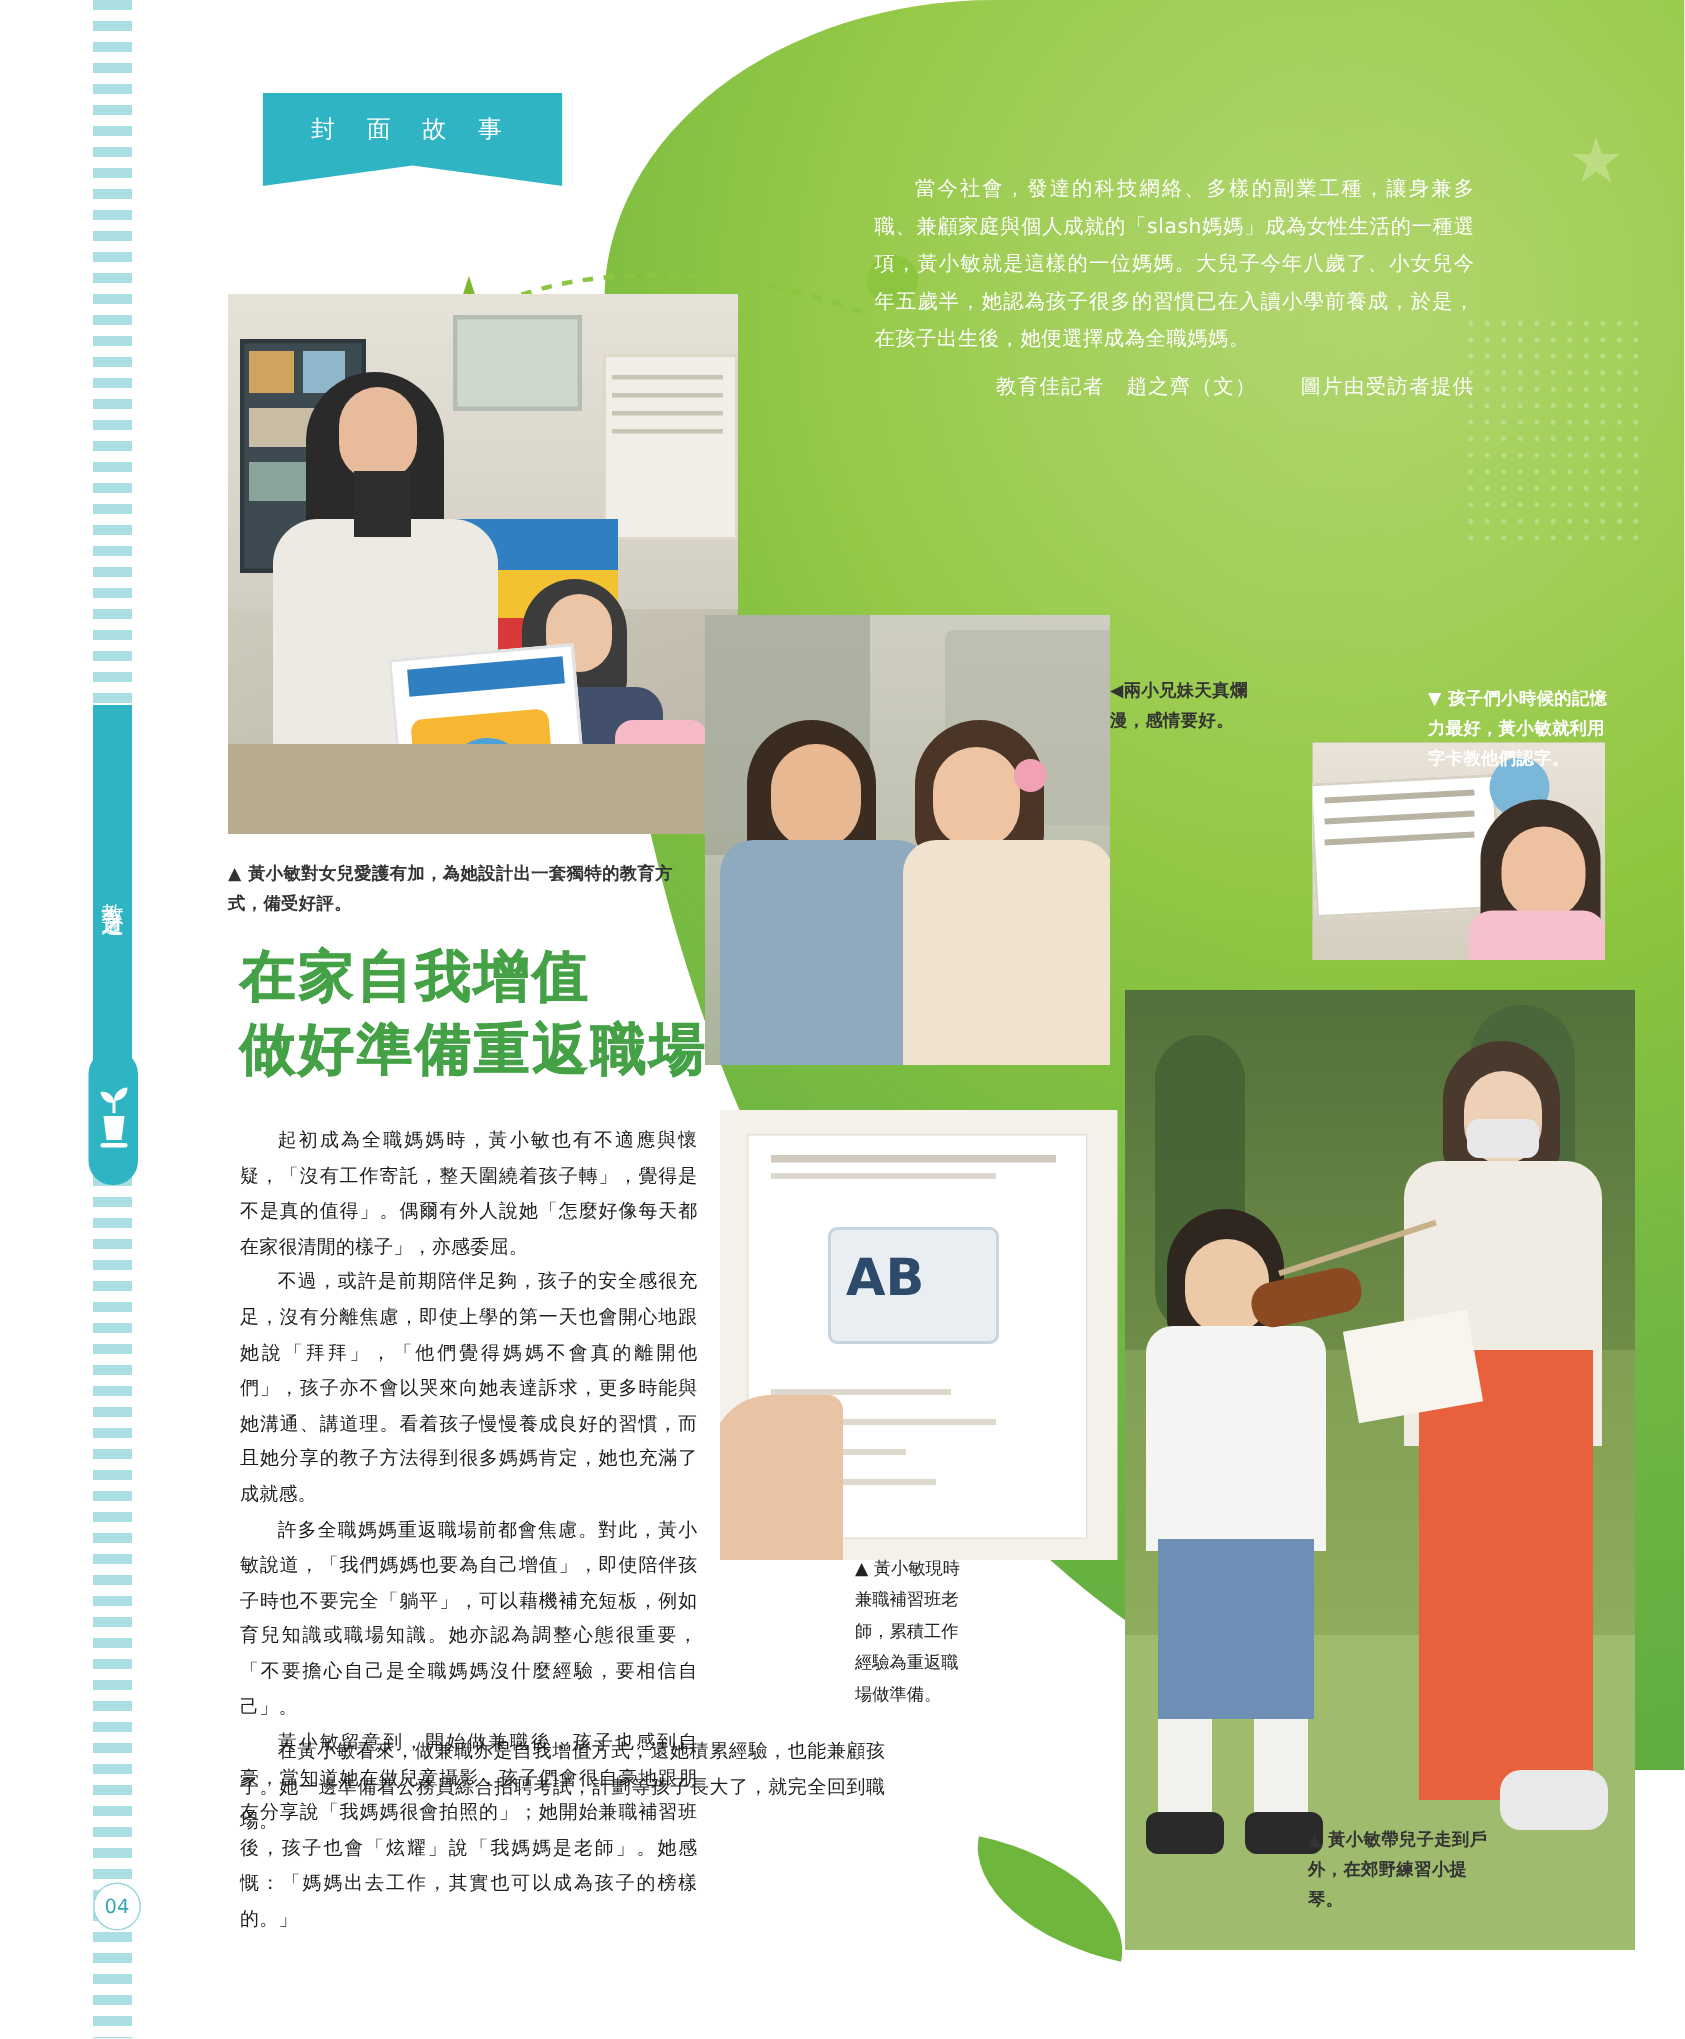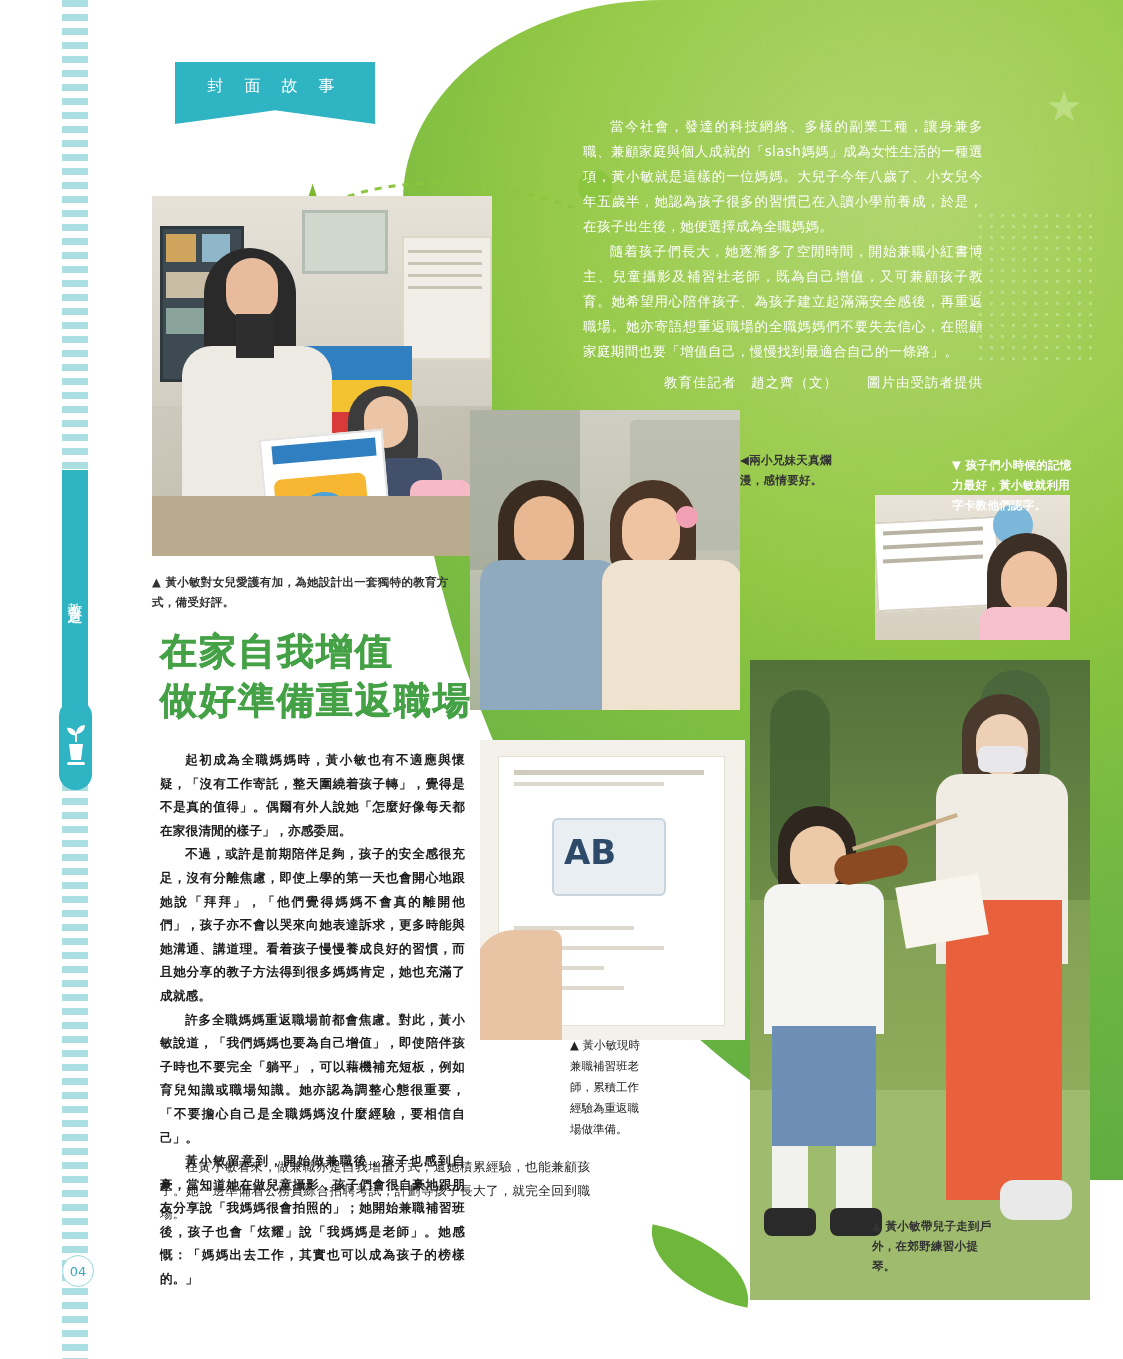--- a/index.html
+++ b/index.html
@@ -204,21 +204,21 @@
     position: absolute;
     left: 160px;
     top: 748px;
     width: 305px;
     font-size: 12.6px;
     line-height: 23.6px;
     color: #1d1d1d;
     text-align: justify;
     letter-spacing: .2px;
   }
-  .body-col p { margin: 0; text-indent: 2em; font-weight: bold; }
+  .body-col p { margin: 0; text-indent: 2em; }
   .subhead {
     margin-top: 11px !important;
     margin-bottom: 4px;
     color: #2f8f3e;
     font-size: 14.5px;
     font-weight: bold;
     text-indent: 0 !important;
     letter-spacing: 1px;
   }
 
@@ -280,21 +280,20 @@
 <div class="leaf" style="left:645px; top:1235px; width:110px; height:62px; transform:rotate(12deg); background:#6fb63c;"></div>
 <div class="leaf" style="left:560px; top:700px; width:0; height:0;"></div>
 <div style="position:absolute; left:578px; top:170px; width:34px; height:34px; border-radius:50%; background:#8cc63f;"></div>
 
 <svg class="dashcurve" style="left:250px; top:150px;" width="420" height="520" aria-hidden="true">
   <path d="M20 120 C 40 30, 200 10, 330 60" stroke="#8cc63f" stroke-width="3" fill="none" stroke-dasharray="7 7"></path>
 </svg>
 
 <div class="intro">
   <p>當今社會，發達的科技網絡、多樣的副業工種，讓身兼多職、兼顧家庭與個人成就的「slash媽媽」成為女性生活的一種選項，黃小敏就是這樣的一位媽媽。大兒子今年八歲了、小女兒今年五歲半，她認為孩子很多的習慣已在入讀小學前養成，於是，在孩子出生後，她便選擇成為全職媽媽。</p>
-  <p>隨着孩子們長大，她逐漸多了空閒時間，開始兼職小紅書博主、兒童攝影及補習社老師，既為自己增值，又可兼顧孩子教育。她希望用心陪伴孩子、為孩子建立起滿滿安全感後，再重返職場。她亦寄語想重返職場的全職媽媽們不要失去信心，在照顧家庭期間也要「增值自己，慢慢找到最適合自己的一條路」。</p>
   <p class="byline">教育佳記者　趙之齊（文）　　圖片由受訪者提供</p>
 </div>
 
 <div class="photo ph-main">
   <div class="bg"></div>
 
   <div style="position:absolute;left:0;top:0;width:340px;height:210px;background:linear-gradient(180deg,#e6e2d8,#d2cec2);"></div>
   <div style="position:absolute;left:8px;top:30px;width:78px;height:150px;background:#3d4a52;border:3px solid #2d383f;"></div>
   <div style="position:absolute;left:14px;top:38px;width:30px;height:28px;background:#cfa45d;"></div>
   <div style="position:absolute;left:50px;top:38px;width:28px;height:28px;background:#8fb7c9;"></div>

